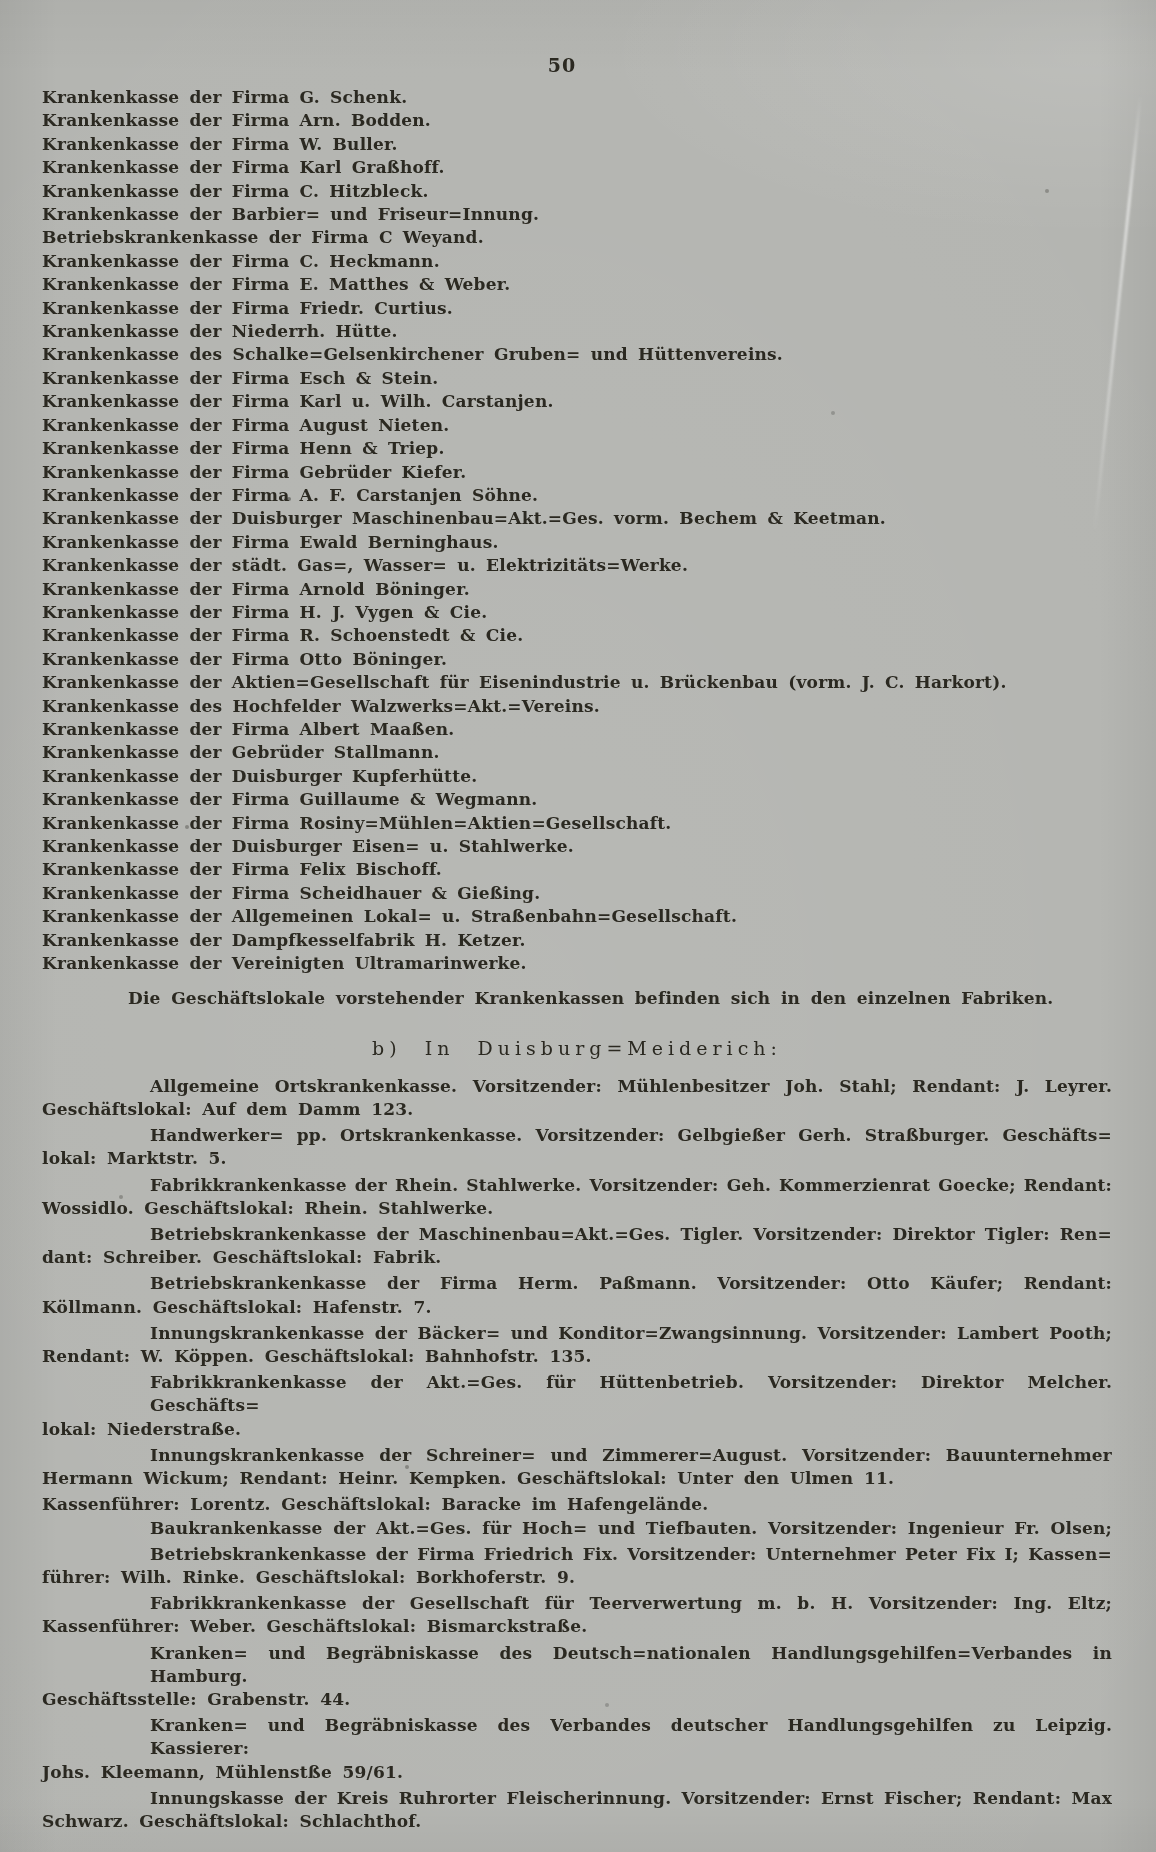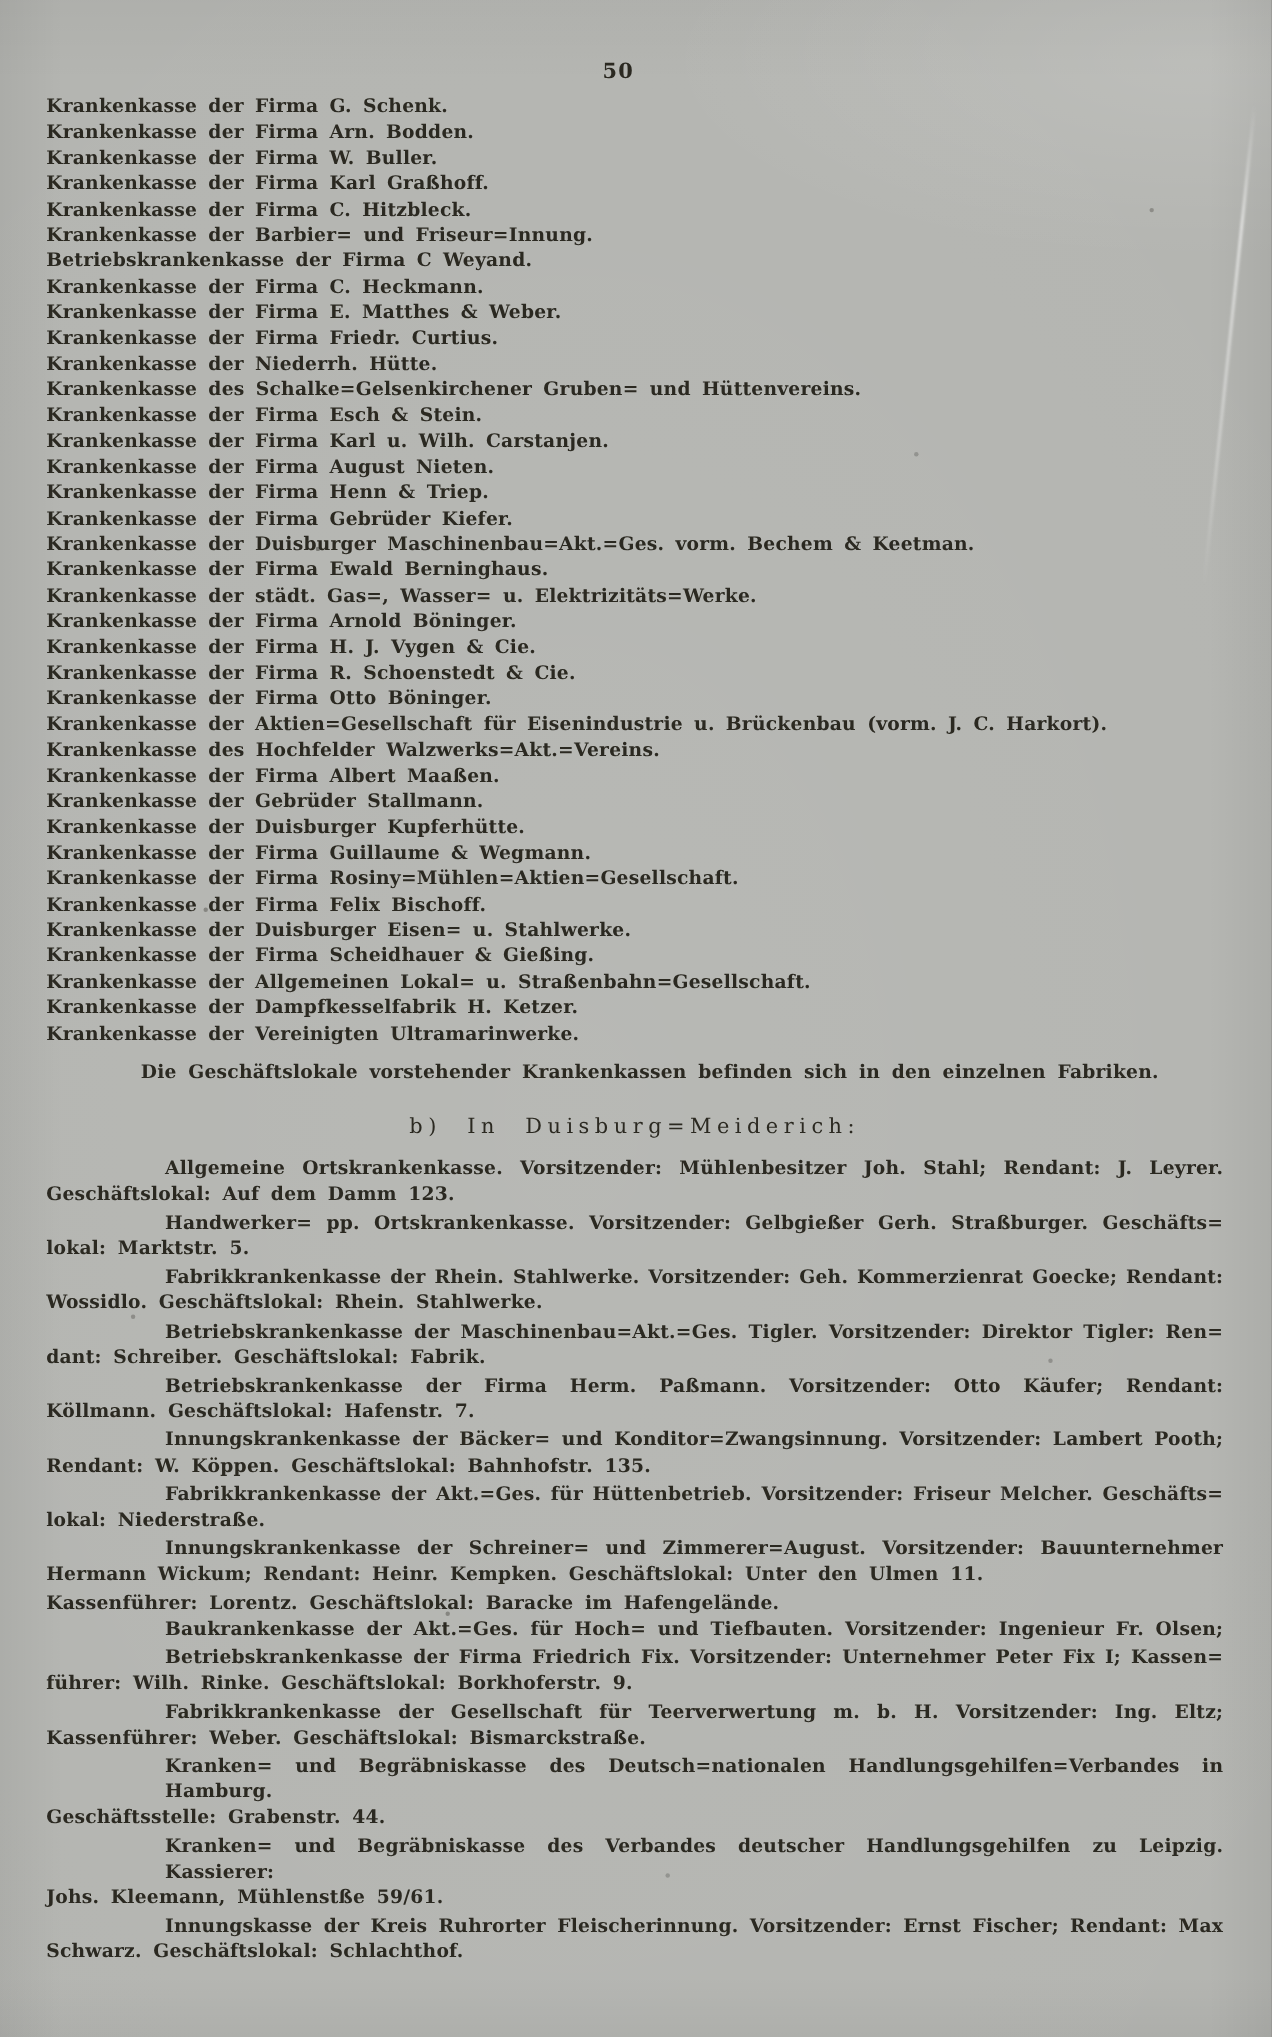--- a/index.html
+++ b/index.html
@@ -78,36 +78,37 @@
         <div class="kasse-line">Krankenkasse der Firma C. Heckmann.</div>
         <div class="kasse-line">Krankenkasse der Firma E. Matthes &amp; Weber.</div>
         <div class="kasse-line">Krankenkasse der Firma Friedr. Curtius.</div>
         <div class="kasse-line">Krankenkasse der Niederrh. Hütte.</div>
         <div class="kasse-line">Krankenkasse des Schalke=Gelsenkirchener Gruben= und Hüttenvereins.</div>
         <div class="kasse-line">Krankenkasse der Firma Esch &amp; Stein.</div>
         <div class="kasse-line">Krankenkasse der Firma Karl u. Wilh. Carstanjen.</div>
         <div class="kasse-line">Krankenkasse der Firma August Nieten.</div>
         <div class="kasse-line">Krankenkasse der Firma Henn &amp; Triep.</div>
         <div class="kasse-line">Krankenkasse der Firma Gebrüder Kiefer.</div>
+        <div class="kasse-line">Krankenkasse der Firma A. F. Carstanjen Söhne.</div>
         <div class="kasse-line">Krankenkasse der Duisburger Maschinenbau=Akt.=Ges. vorm. Bechem &amp; Keetman.</div>
         <div class="kasse-line">Krankenkasse der Firma Ewald Berninghaus.</div>
         <div class="kasse-line">Krankenkasse der städt. Gas=, Wasser= u. Elektrizitäts=Werke.</div>
         <div class="kasse-line">Krankenkasse der Firma Arnold Böninger.</div>
         <div class="kasse-line">Krankenkasse der Firma H. J. Vygen &amp; Cie.</div>
         <div class="kasse-line">Krankenkasse der Firma R. Schoenstedt &amp; Cie.</div>
         <div class="kasse-line">Krankenkasse der Firma Otto Böninger.</div>
         <div class="kasse-line">Krankenkasse der Aktien=Gesellschaft für Eisenindustrie u. Brückenbau (vorm. J. C. Harkort).</div>
         <div class="kasse-line">Krankenkasse des Hochfelder Walzwerks=Akt.=Vereins.</div>
         <div class="kasse-line">Krankenkasse der Firma Albert Maaßen.</div>
         <div class="kasse-line">Krankenkasse der Gebrüder Stallmann.</div>
         <div class="kasse-line">Krankenkasse der Duisburger Kupferhütte.</div>
         <div class="kasse-line">Krankenkasse der Firma Guillaume &amp; Wegmann.</div>
         <div class="kasse-line">Krankenkasse der Firma Rosiny=Mühlen=Aktien=Gesellschaft.</div>
+        <div class="kasse-line">Krankenkasse der Duisburger Eisen= u. Stahlwerke.</div>
         <div class="kasse-line">Krankenkasse der Firma Felix Bischoff.</div>
-        <div class="kasse-line">Krankenkasse der Duisburger Eisen= u. Stahlwerke.</div>
         <div class="kasse-line">Krankenkasse der Firma Scheidhauer &amp; Gießing.</div>
         <div class="kasse-line">Krankenkasse der Allgemeinen Lokal= u. Straßenbahn=Gesellschaft.</div>
         <div class="kasse-line">Krankenkasse der Dampfkesselfabrik H. Ketzer.</div>
         <div class="kasse-line">Krankenkasse der Vereinigten Ultramarinwerke.</div>
       </div>
     <div class="closing">Die Geschäftslokale vorstehender Krankenkassen befinden sich in den einzelnen Fabriken.</div>
     <div class="heading">b) In Duisburg=Meiderich:</div>
     <div>
         <div class="para">
           <div class="bline first">Allgemeine Ortskrankenkasse. Vorsitzender: Mühlenbesitzer Joh. Stahl; Rendant: J. Leyrer.</div>
@@ -127,21 +128,21 @@
         </div>
         <div class="para">
           <div class="bline first">Betriebskrankenkasse der Firma Herm. Paßmann. Vorsitzender: Otto Käufer; Rendant:</div>
           <div class="bline cont">Köllmann. Geschäftslokal: Hafenstr. 7.</div>
         </div>
         <div class="para">
           <div class="bline first">Innungskrankenkasse der Bäcker= und Konditor=Zwangsinnung. Vorsitzender: Lambert Pooth;</div>
           <div class="bline cont">Rendant: W. Köppen. Geschäftslokal: Bahnhofstr. 135.</div>
         </div>
         <div class="para">
-          <div class="bline first">Fabrikkrankenkasse der Akt.=Ges. für Hüttenbetrieb. Vorsitzender: Friseur Melcher. Geschäfts=</div>
+          <div class="bline first">Fabrikkrankenkasse der Akt.=Ges. für Hüttenbetrieb. Vorsitzender: Direktor Melcher. Geschäfts=</div>
           <div class="bline cont">lokal: Niederstraße.</div>
         </div>
         <div class="para">
           <div class="bline first">Innungskrankenkasse der Schreiner= und Zimmerer=August. Vorsitzender: Bauunternehmer</div>
           <div class="bline cont">Hermann Wickum; Rendant: Heinr. Kempken. Geschäftslokal: Unter den Ulmen 11.</div>
         </div>
         <div class="para">
           <div class="bline cont">Kassenführer: Lorentz. Geschäftslokal: Baracke im Hafengelände.</div>
           <div class="bline first">Baukrankenkasse der Akt.=Ges. für Hoch= und Tiefbauten. Vorsitzender: Ingenieur Fr. Olsen;</div>
         </div>

